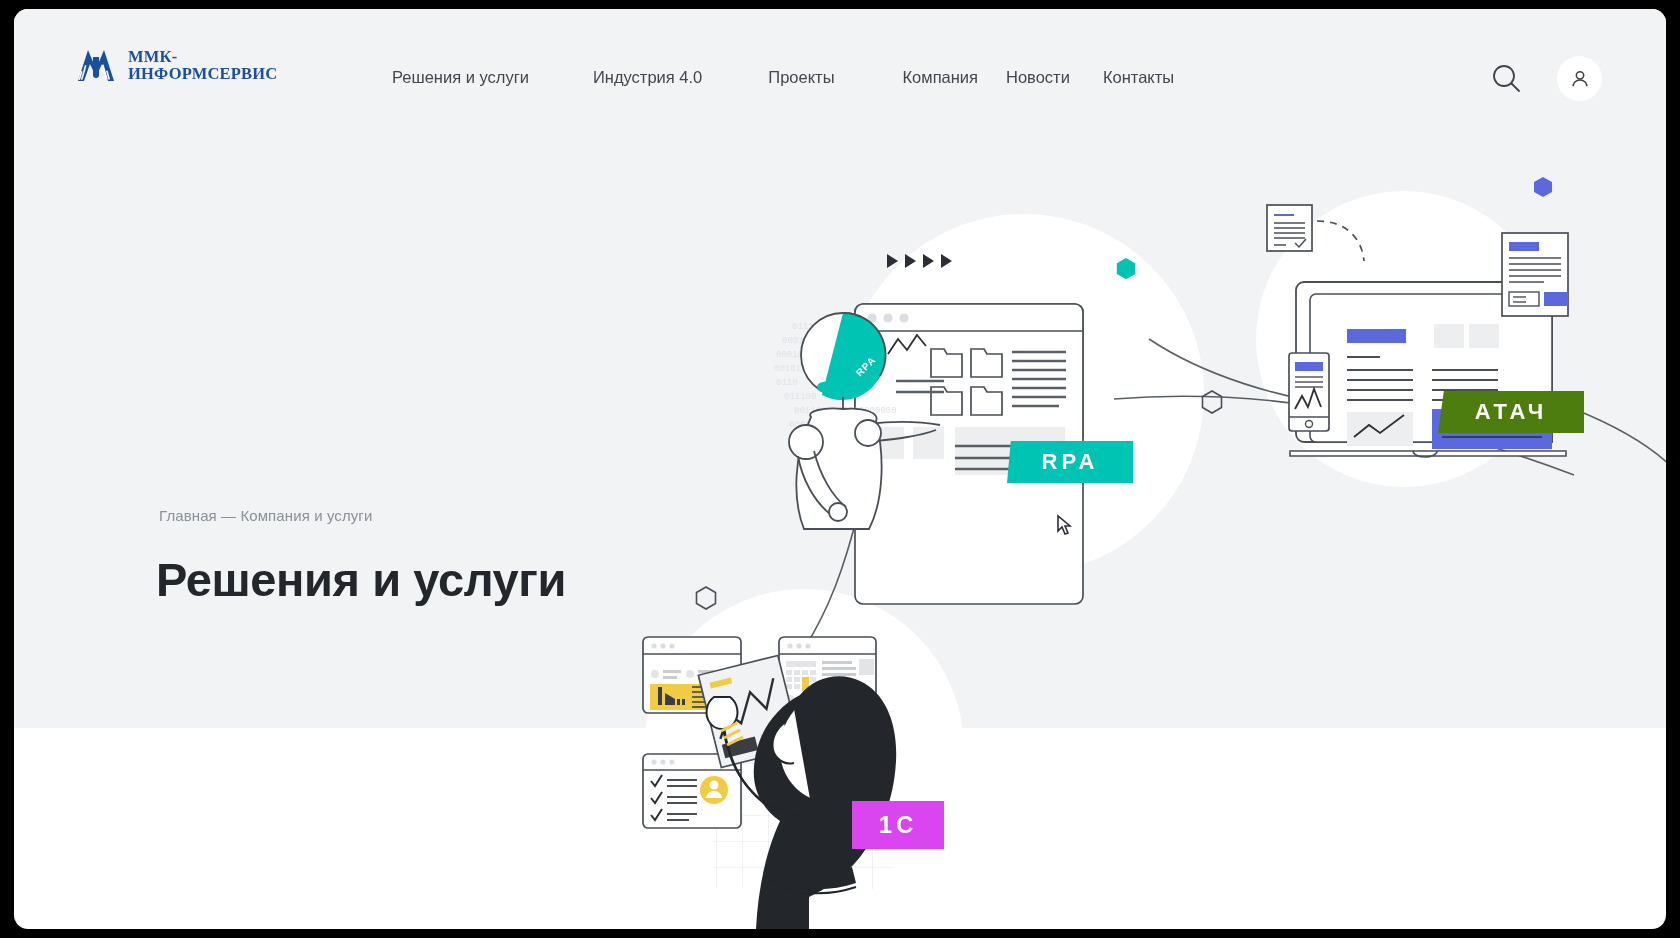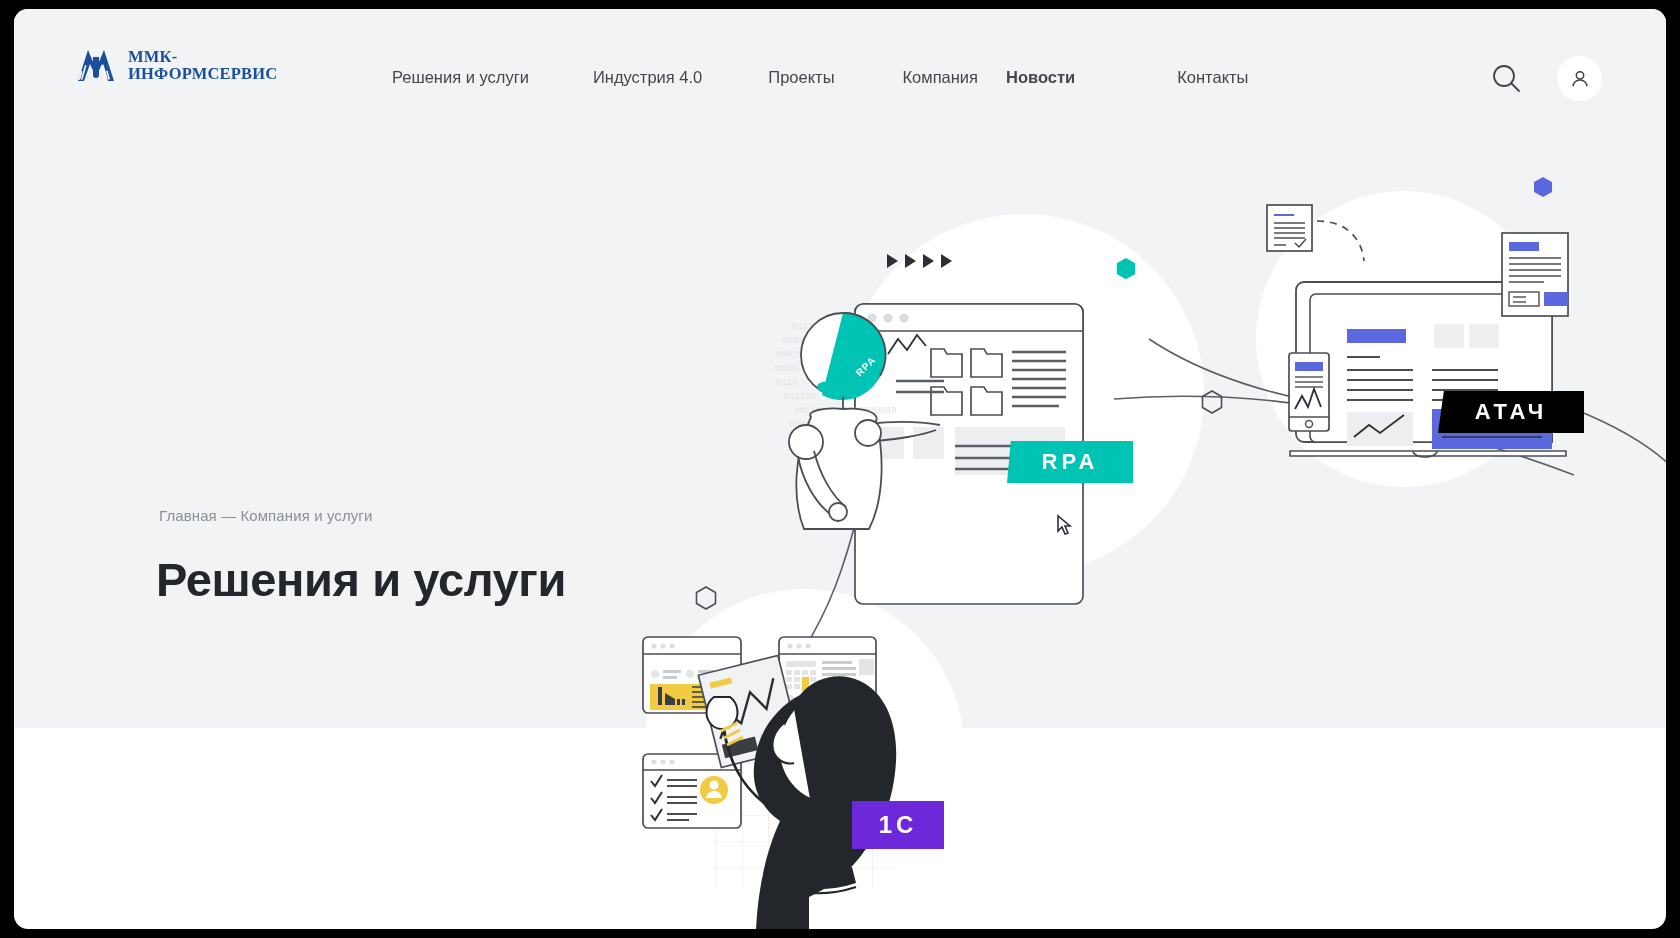--- a/index.html
+++ b/index.html
@@ -51,21 +51,21 @@
     color: #42464d;
     font-size: 16.5px;
     line-height: 20px;
     white-space: nowrap;
     cursor: pointer;
   }
   #nav .nav-item:nth-child(1) { margin-right: 64px; }
   #nav .nav-item:nth-child(2) { margin-right: 66px; }
   #nav .nav-item:nth-child(3) { margin-right: 68px; }
   #nav .nav-item:nth-child(4) { margin-right: 28px; }
-  #nav .nav-item:nth-child(5) { margin-right: 102px; font-weight: bold; }
+  #nav .nav-item:nth-child(5) { margin-right: 33px; }
   #search-btn {
     position: absolute; left: 1476px; top: 53px;
     width: 32px; height: 32px; cursor: pointer;
   }
   #account-btn {
     position: absolute; left: 1543px; top: 47px;
     width: 45px; height: 45px; border-radius: 50%;
     background: #ffffff;
     display: flex; align-items: center; justify-content: center;
     cursor: pointer;
@@ -416,26 +416,26 @@
       </g>
 
     </g>
   </svg>
 
   <div class="label-chip" style="left:993px;top:432px;width:126px;height:42px;background:#00c4b3;
               clip-path:polygon(3% 0,100% 0,100% 100%,0 100%);font-size:22px;">
     <span>RPA</span>
   </div>
 
-  <div class="label-chip" style="left:1424px;top:382px;width:146px;height:42px;background:#000000;
+  <div class="label-chip" style="left:1424px;top:382px;width:146px;height:42px;background:#4d7c0f;
               clip-path:polygon(4% 0,100% 0,100% 100%,0 100%);font-size:22px;">
     <span>АТАЧ</span>
   </div>
 
-  <div class="label-chip" style="left:838px;top:792px;width:92px;height:48px;background:#6d28d9;font-size:24px;">
+  <div class="label-chip" style="left:838px;top:792px;width:92px;height:48px;background:#d946ef;font-size:24px;">
     <span>1C</span>
   </div>
 
   <svg id="cursor" viewBox="0 0 22 26">
     <path d="M4 2 L4 17 L8 13 L11 20 L14 19 L11 12 L16 12 Z" fill="#ffffff" stroke="#2b2f35" stroke-width="1.6"></path>
   </svg>
 
   <div id="breadcrumb">Главная — Компания и услуги</div>
   <h1 id="page-title">Решения и услуги</h1>
 

